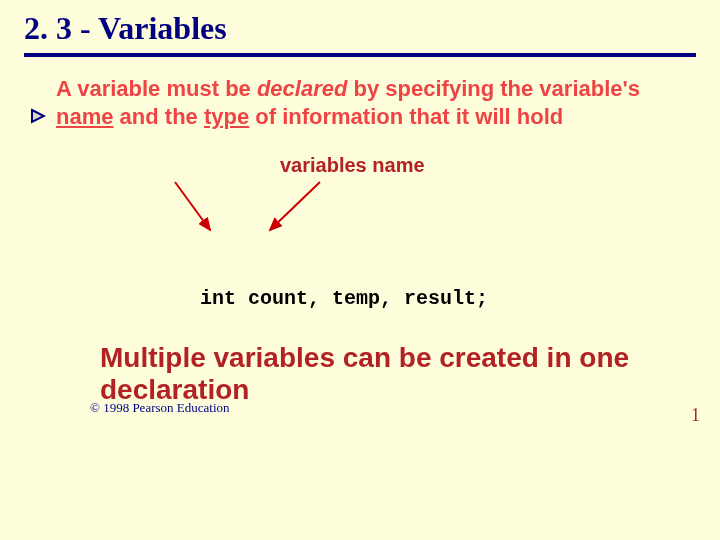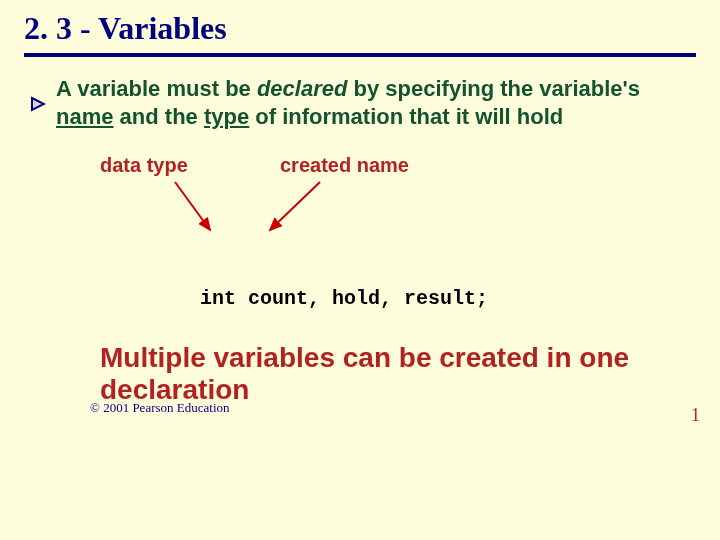--- a/index.html
+++ b/index.html
@@ -28,24 +28,24 @@
   .title-rule {
     margin: 6px 24px 0 24px;
     height: 4px;
     background: #000080;
   }
   .body {
     padding: 18px 30px 0 30px;
   }
   .bullet1 {
     display: flex;
-    align-items: center;
+    align-items: flex-end;
     font-size: 22px;
     font-weight: bold;
-    color: #14532d;
+    color: #ef4444;
     line-height: 1.25;
   }
   .bullet1 .arrow {
     flex: 0 0 auto;
     margin-right: 10px;
     margin-top: 4px;
   }
   .bullet1 .txt {
     flex: 1 1 auto;
   }
@@ -134,22 +134,21 @@
           <polygon points="2,2 14,8 2,14" fill="#000080" fill-opacity="0.15"></polygon>
         </svg>
       </span>
       <span class="txt">
         <span>A variable must be </span><span class="italic">declared</span><span> by specifying the variable's </span><span class="underline">name</span><span> and the </span><span class="underline">type</span><span> of information that it will hold</span>
       </span>
     </div>
 
 
     <div class="labels">
-      <span class="label" style="left:70px; top:0;">data type</span>
-      <span class="label" style="left:250px; top:0;">created name</span>
+      <span class="label" style="left:250px; top:0;">variables name</span>
 
       <svg class="arrow-svg" style="left:140px; top:26px;" width="60" height="60">
         <defs>
           <marker id="ah1" markerWidth="8" markerHeight="8" refX="6" refY="3" orient="auto">
             <path d="M0,0 L7,3 L0,6 Z" fill="#cc0000"></path>
           </marker>
         </defs>
         <line x1="5" y1="2" x2="40" y2="50" stroke="#cc0000" stroke-width="2" marker-end="url(#ah1)"></line>
       </svg>
 
@@ -157,23 +156,23 @@
         <defs>
           <marker id="ah2" markerWidth="8" markerHeight="8" refX="6" refY="3" orient="auto">
             <path d="M0,0 L7,3 L0,6 Z" fill="#cc0000"></path>
           </marker>
         </defs>
         <line x1="60" y1="2" x2="10" y2="50" stroke="#cc0000" stroke-width="2" marker-end="url(#ah2)"></line>
       </svg>
     </div>
 
     <div class="codeblock">
-      <div class="line2">int count, hold, result;</div>
+      <div class="line2">int count, temp, result;</div>
     </div>
 
     <div class="note">Multiple variables can be created in one declaration</div>
 
   </div>
 
-  <div class="footer-left">© 2001 Pearson Education</div>
+  <div class="footer-left">© 1998 Pearson Education</div>
   <div class="footer-right">1</div>
 
 </div>
 
 </body></html>

